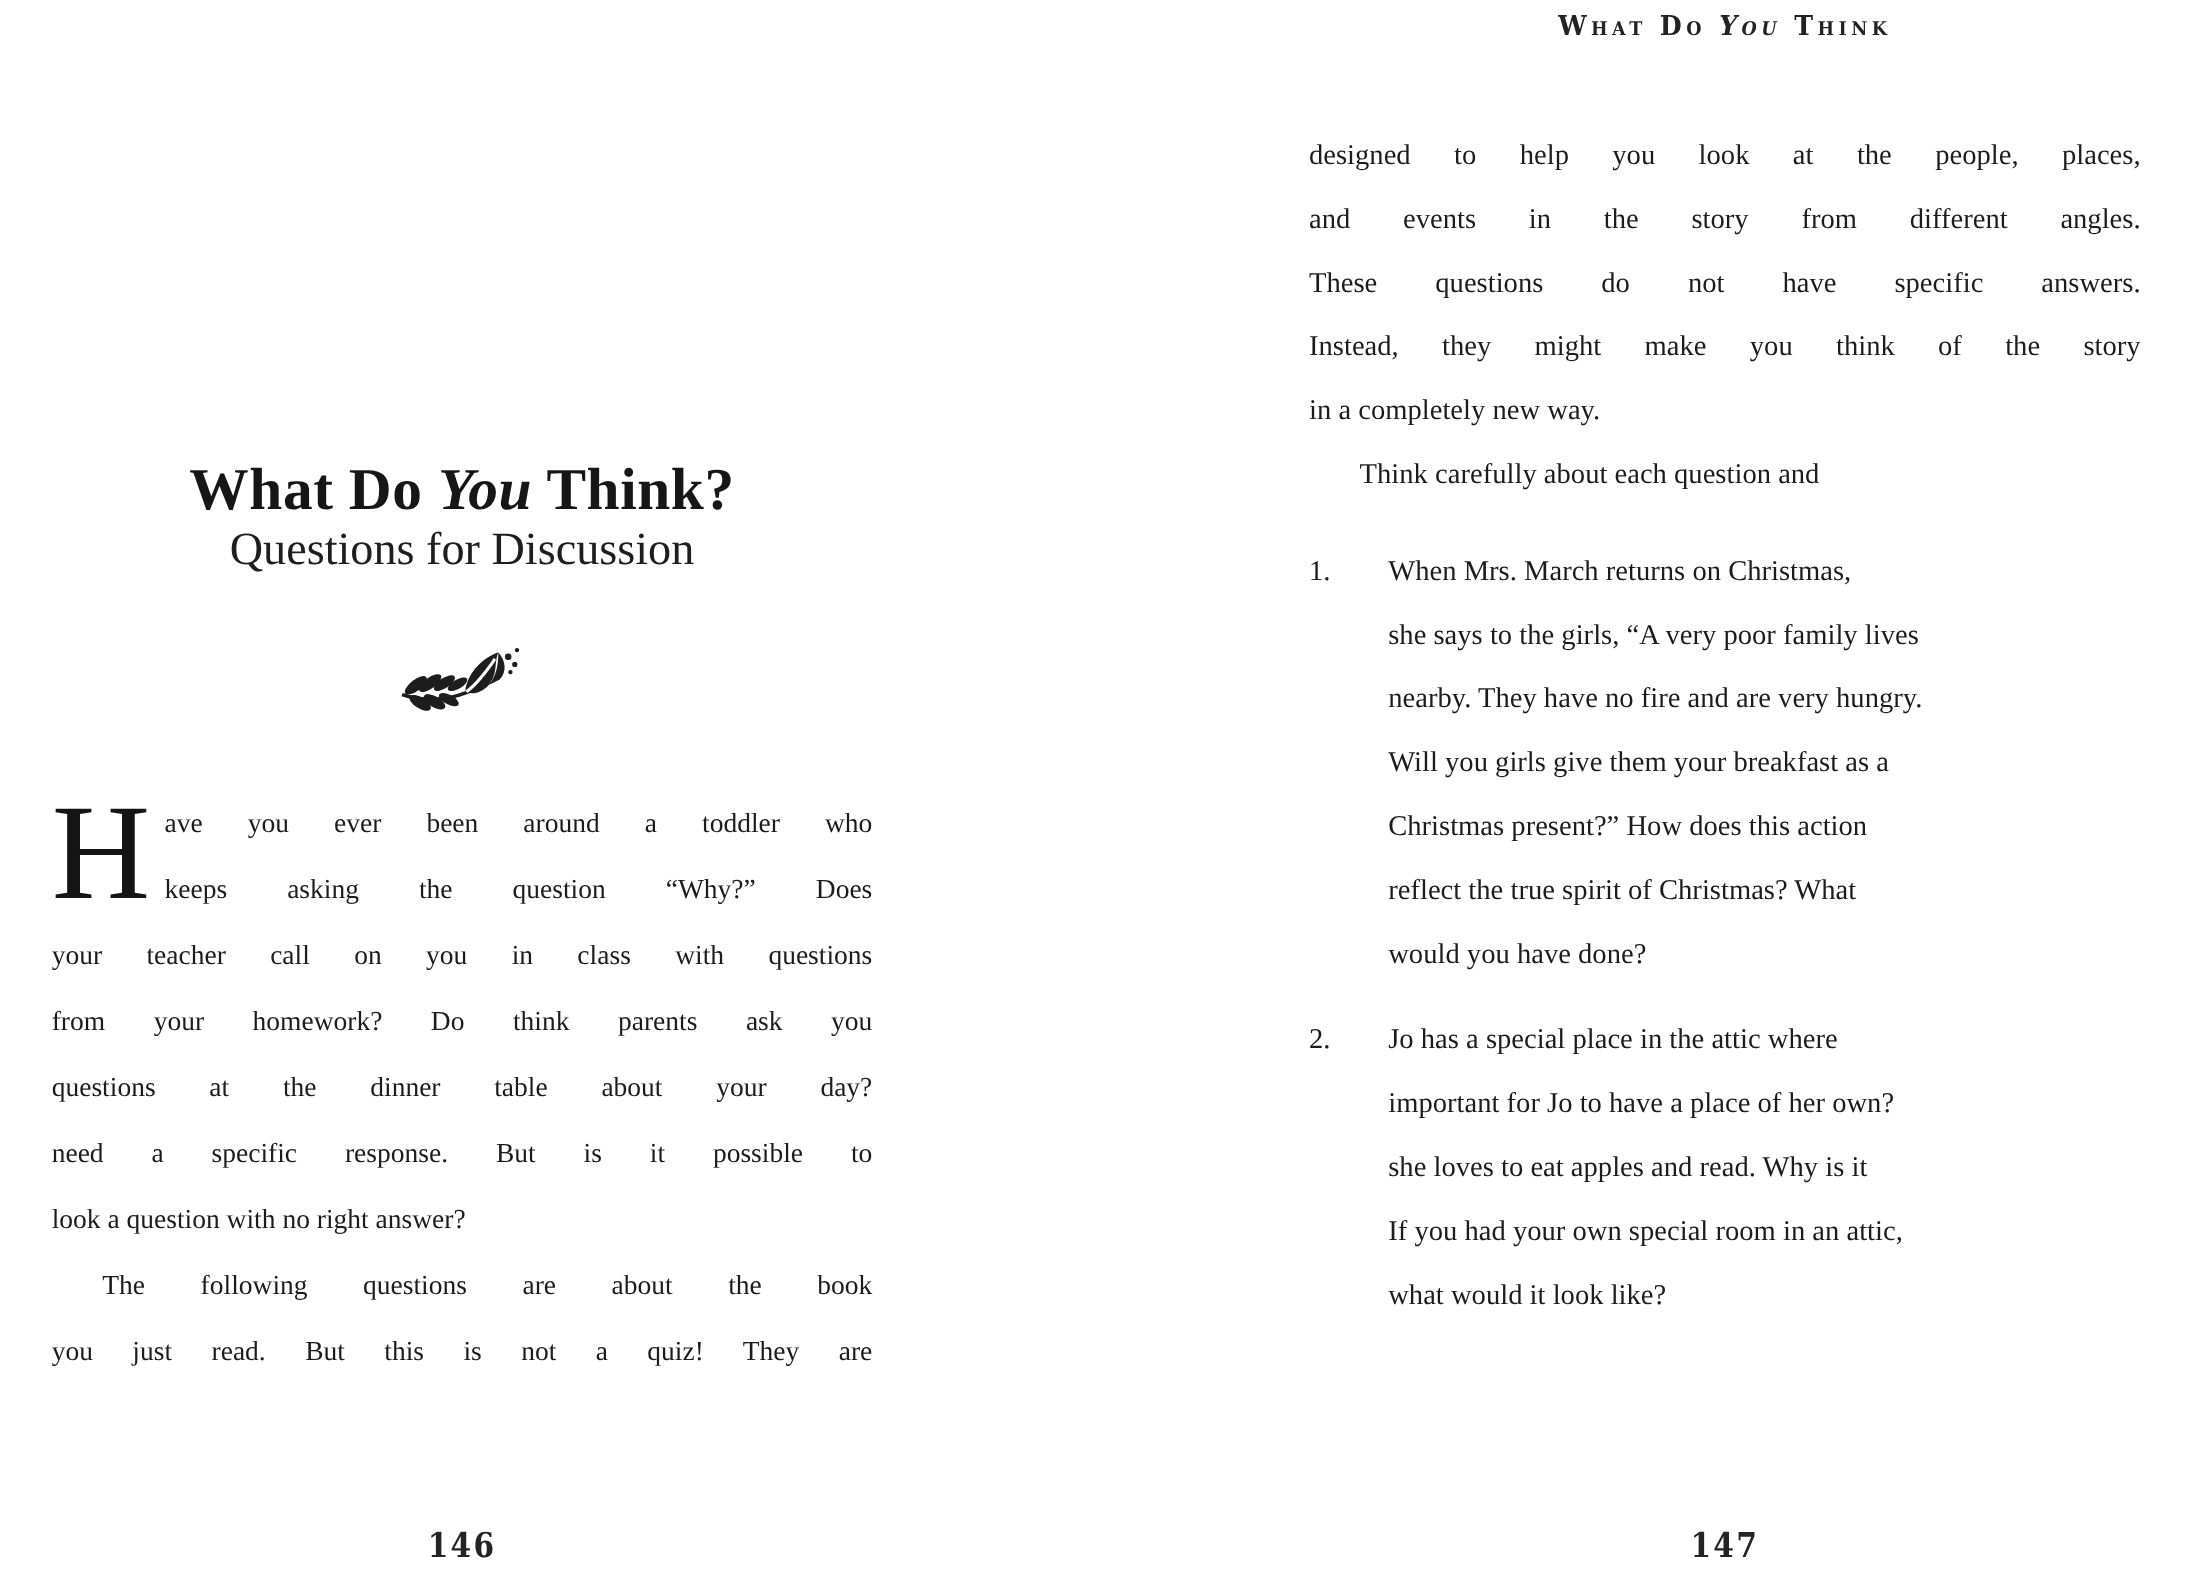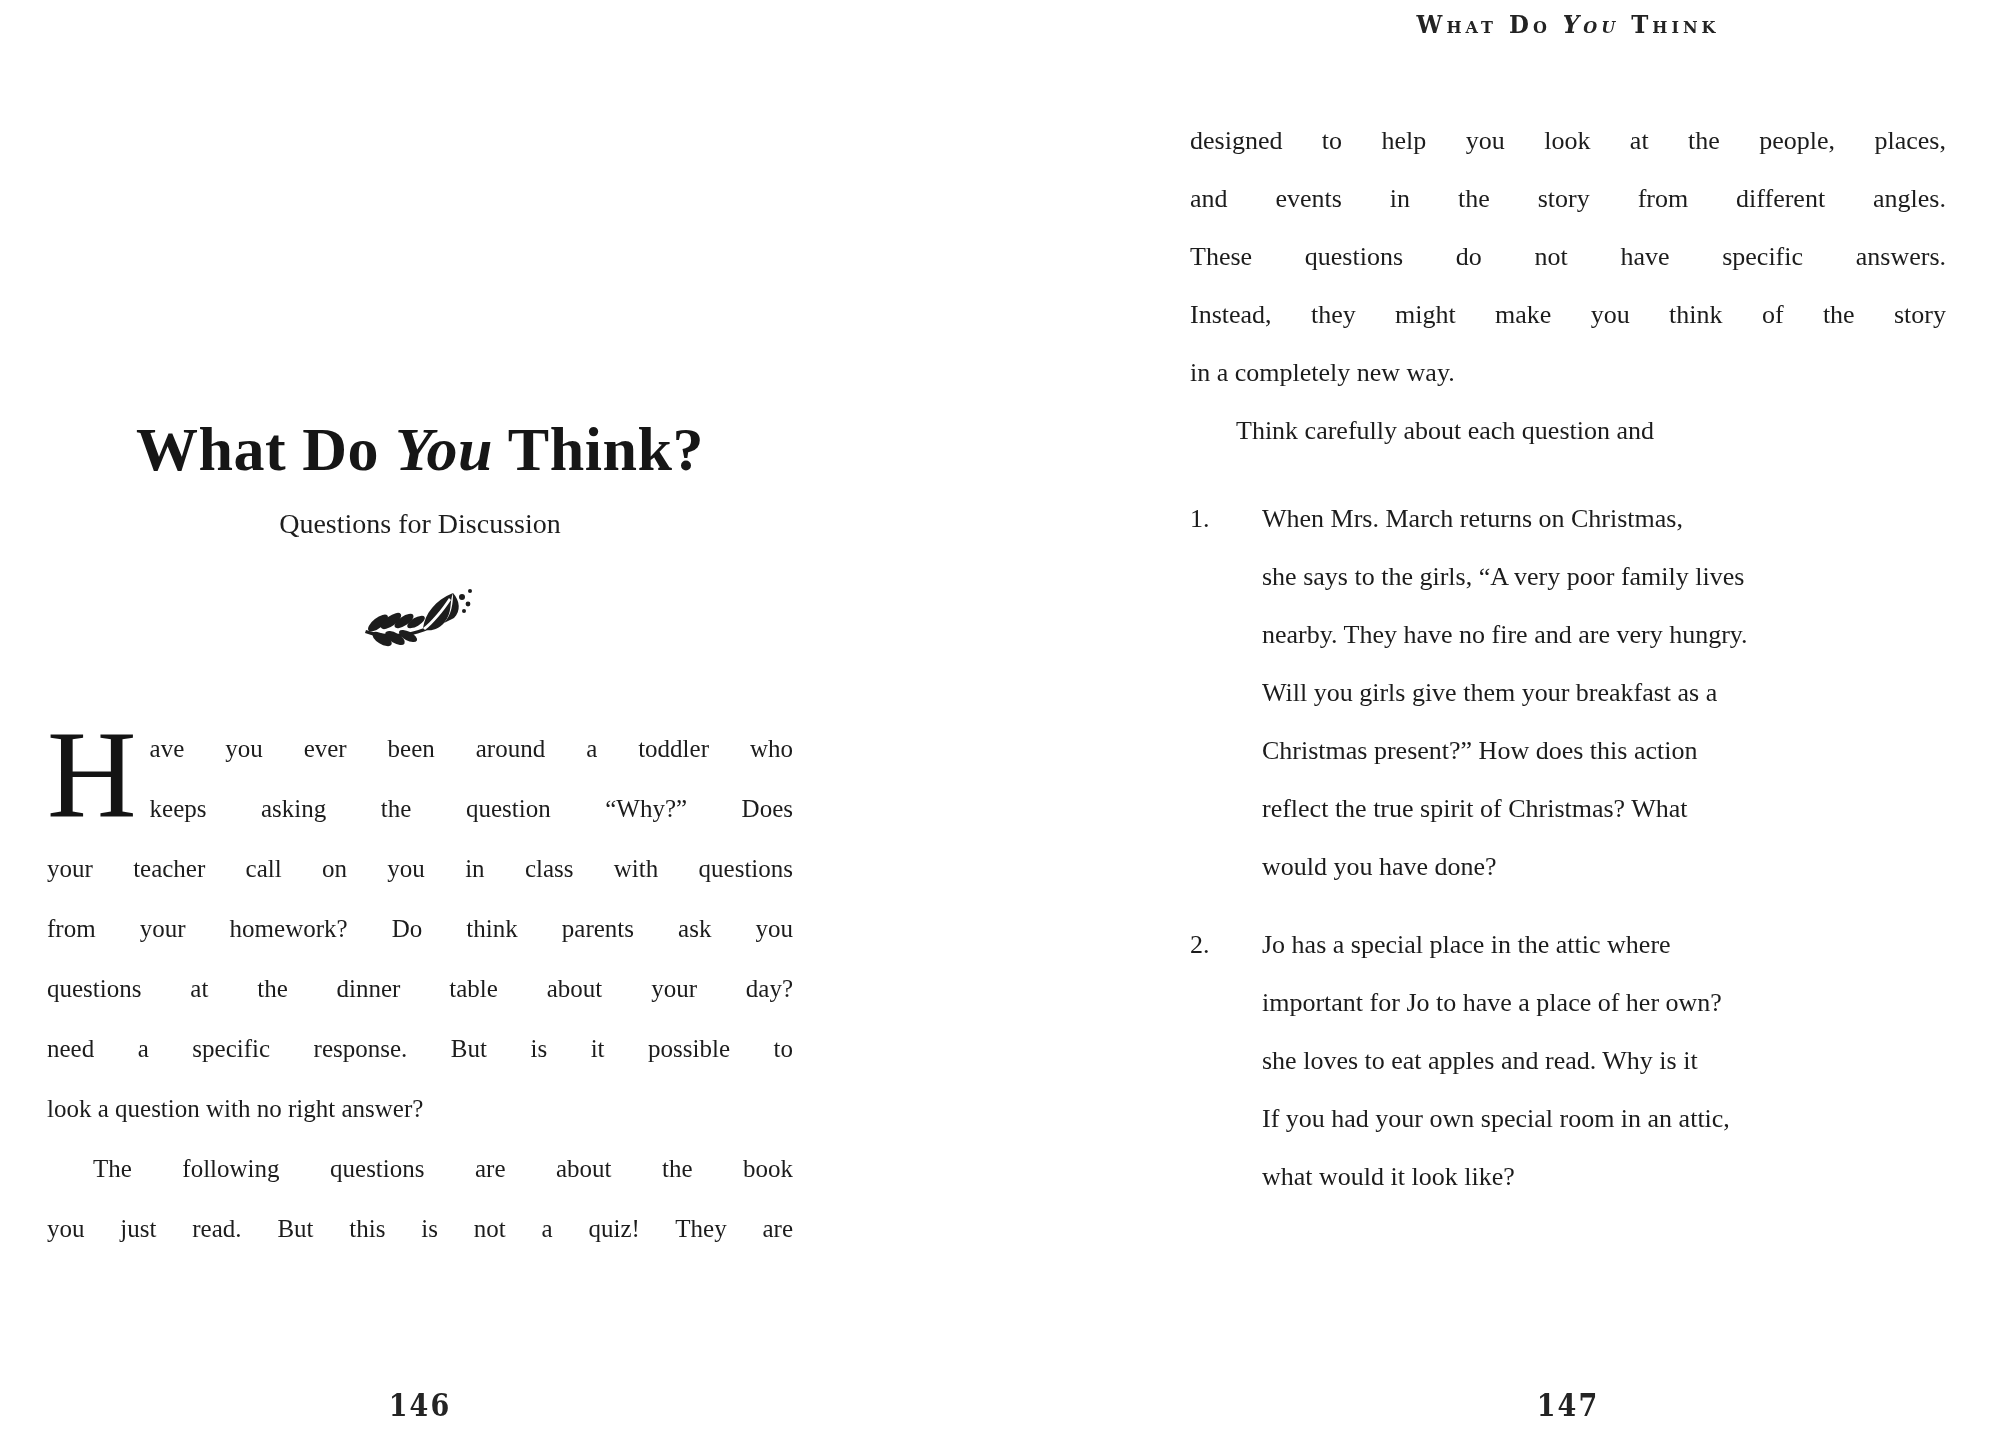--- a/index.html
+++ b/index.html
@@ -14,25 +14,25 @@
     font-family:"DejaVu Serif",serif;font-variant:small-caps;font-weight:700;
     font-size:23px;letter-spacing:4px;color:#232323;transform:scaleY(1.08);
   }
   .running-head .it{font-style:italic;font-weight:700;}
   
   .abs{position:absolute;}
   .left-col-x{left:47px;width:746px;}
   .right-col-x{left:1190px;width:756px;}
   
   .chapter-title{
-    top:414px;text-align:center;font-weight:700;font-size:62px;color:#161616;
+    top:414px;text-align:center;font-weight:700;font-size:54px;color:#161616;
     letter-spacing:.5px;
   }
   .chapter-title .it{font-style:italic;}
-  .chapter-sub{top:508px;text-align:center;font-size:28px;color:#1e1e1e;}
+  .chapter-sub{top:476px;text-align:center;font-size:42px;color:#1e1e1e;}
   .ornament-wrap{top:588px;text-align:center;}
   .ornament-wrap svg{display:inline-block;}
   
   .bline{
     height:60px;line-height:60px;font-size:25px;white-space:nowrap;color:#1c1c1c;
   }
   .right-body .bline,.q-text .bline,.q-num{height:58px;line-height:58px;font-size:26px;}
   .jpara .bline{text-align:justify;text-align-last:justify;}
   .jpara .bline:last-child{text-align-last:left;}
   .jpara.cont .bline:last-child{text-align-last:justify;}

